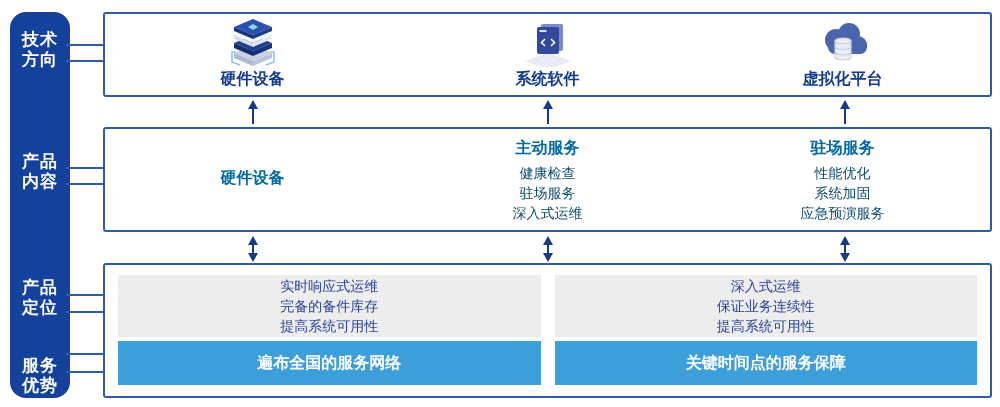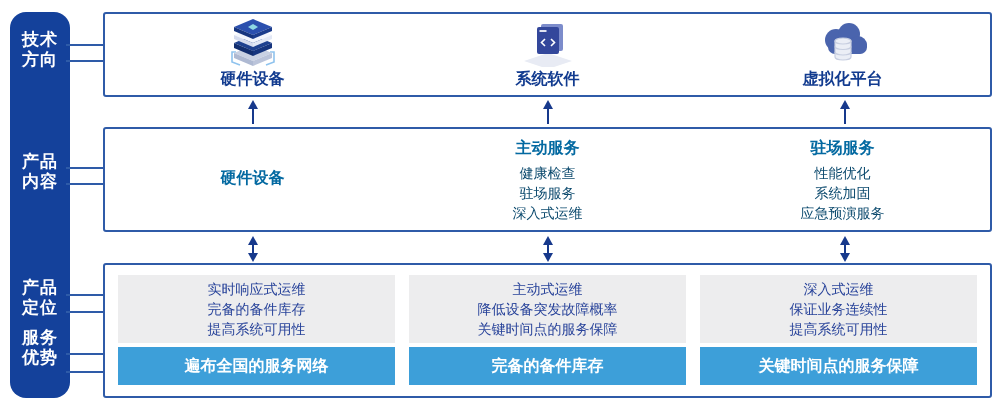--- a/index.html
+++ b/index.html
@@ -24,39 +24,39 @@
   .col3 { flex:1; display:flex; flex-direction:column; align-items:center; justify-content:center; }
 
   .tech-label { color:#123B8F; font-weight:bold; font-size:16px; margin-top:2px; }
 
   .mid-header { color:#0369a1; font-weight:bold; font-size:16px; line-height:22px; margin-bottom:4px; }
   .mid-item { color:#0c4a6e; font-size:14px; line-height:20px; text-align:left; }
 
   .pos-panel { width:100%; flex:1; background:#EDEDEE; display:flex; flex-direction:column;
                align-items:center; justify-content:center; }
   .pos-line { color:#28439A; font-size:14px; line-height:20px; text-align:center; }
-  .adv-banner { width:100%; height:38px; margin-top:4px; background:#3D9FD9; color:#fff;
+  .adv-banner { width:100%; height:44px; margin-top:4px; background:#3D9FD9; color:#fff;
                 font-weight:bold; font-size:16px; display:flex; align-items:center; justify-content:center; }
 
   .arrow { position:absolute; width:14px; }
   svg { display:block; }
 </style>
 </head>
 <body>
 
 <div class="stage">
 
   <aside class="sidebar">
     <div class="side-label" style="top:18px">技术
 方向</div>
     <div class="side-label" style="top:140px">产品
 内容</div>
     <div class="side-label" style="top:266px">产品
 定位</div>
-    <div class="side-label" style="top:316px">服务
+    <div class="side-label" style="top:344px">服务
 优势</div>
   </aside>
 
   <div class="connector" style="top:44px"></div>
   <div class="connector" style="top:60px"></div>
   <div class="connector" style="top:167px"></div>
   <div class="connector" style="top:183px"></div>
   <div class="connector" style="top:294px"></div>
   <div class="connector" style="top:311px"></div>
   <div class="connector" style="top:353px"></div>
@@ -164,28 +164,20 @@
     <div class="col3">
       <div class="pos-panel">
         <div class="pos-line">实时响应式运维</div>
         <div class="pos-line">完备的备件库存</div>
         <div class="pos-line">提高系统可用性</div>
       </div>
       <div class="adv-banner">遍布全国的服务网络</div>
     </div>
     <div class="col3">
       <div class="pos-panel">
-        <div class="pos-line">主动式运维</div>
-        <div class="pos-line">降低设备突发故障概率</div>
-        <div class="pos-line">关键时间点的服务保障</div>
-      </div>
-      <div class="adv-banner">完备的备件库存</div>
-    </div>
-    <div class="col3">
-      <div class="pos-panel">
         <div class="pos-line">深入式运维</div>
         <div class="pos-line">保证业务连续性</div>
         <div class="pos-line">提高系统可用性</div>
       </div>
       <div class="adv-banner">关键时间点的服务保障</div>
     </div>
   </section>
 
 </div>
 

